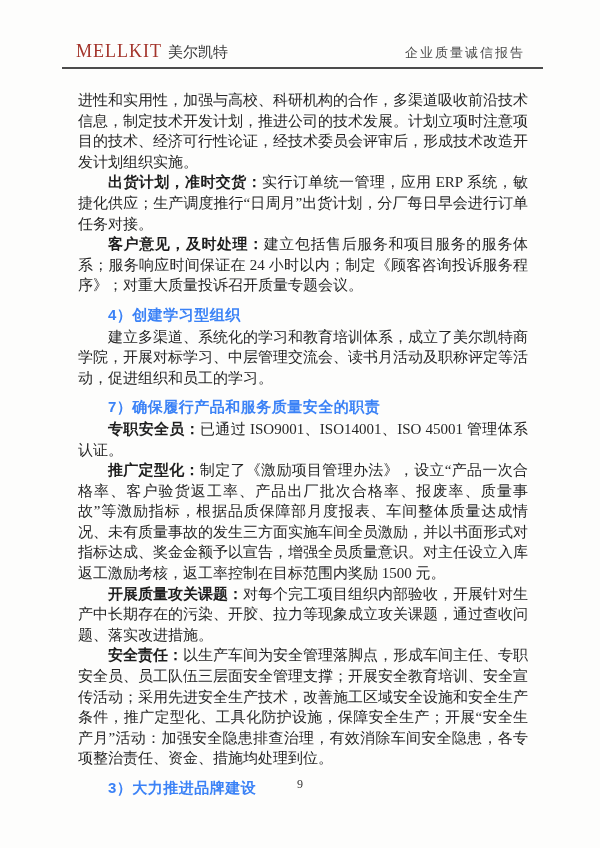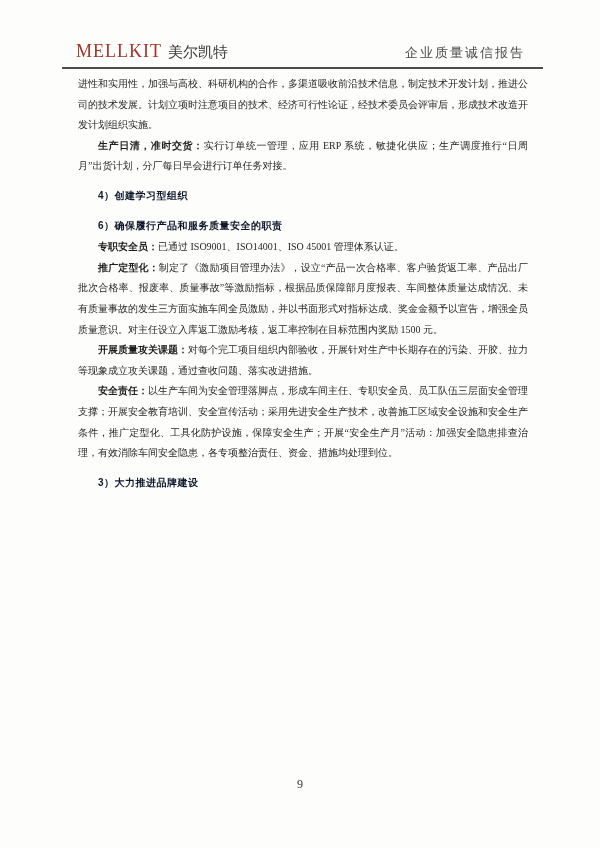--- a/index.html
+++ b/index.html
@@ -31,29 +31,29 @@
     font-family:"Liberation Serif","DejaVu Serif",serif;
   }
   .doc-title{
     font-size:13px;color:#4a4a4a;letter-spacing:2px;white-space:nowrap;margin-top:8px;
   }
   .header-rule{
     height:0;border-top:2px solid #4c4c4c;margin-top:1px;
   }
   
   .content{
-    position:absolute;top:74px;left:78px;width:450px;
-    font-size:10px;line-height:20.6px;
+    position:absolute;top:90px;left:78px;width:450px;
+    font-size:15px;line-height:20.6px;
     text-align:justify;text-justify:inter-ideograph;
   }
   .para{margin:0;text-indent:2em;}
   .para.continuation{text-indent:0;}
   .para.heading{
     font-family:"Liberation Sans","DejaVu Sans",sans-serif;
-    font-weight:bold;color:#0f172a;
+    font-weight:bold;color:#3b82f6;
     margin-top:9px;margin-bottom:1px;
     letter-spacing:.5px;
   }
   .lead{
     font-family:"Liberation Sans","DejaVu Sans",sans-serif;
     font-weight:bold;color:#1e1e1e;
   }
   
   .page-number{
     position:absolute;bottom:56px;left:0;right:0;
@@ -70,23 +70,25 @@
       <span class="brand">
         <span class="brand-en" style="color: rgb(163, 52, 43);">MELLKIT</span><span class="brand-cn">美尔凯特</span>
       </span>
       <span class="doc-title">企业质量诚信报告</span>
     </div>
     <div class="header-rule"></div>
   </div>
 
   <div class="content">
       <p class="para continuation">进性和实用性，加强与高校、科研机构的合作，多渠道吸收前沿技术信息，制定技术开发计划，推进公司的技术发展。计划立项时注意项目的技术、经济可行性论证，经技术委员会评审后，形成技术改造开发计划组织实施。</p>
-      <p class="para para"><span class="lead">生产日清，准时交货：</span>实行订单统一管理，应用 ERP 系统，敏捷化供应；生产调度推行“日周月”出货计划，分厂每日早会进行订单任务对接。</p>
+      <p class="para para"><span class="lead">出货计划，准时交货：</span>实行订单统一管理，应用 ERP 系统，敏捷化供应；生产调度推行“日周月”出货计划，分厂每日早会进行订单任务对接。</p>
+      <p class="para para"><span class="lead">客户意见，及时处理：</span>建立包括售后服务和项目服务的服务体系；服务响应时间保证在 24 小时以内；制定《顾客咨询投诉服务程序》；对重大质量投诉召开质量专题会议。</p>
       <p class="para heading">4）创建学习型组织</p>
-      <p class="para heading">6）确保履行产品和服务质量安全的职责</p>
+      <p class="para para">建立多渠道、系统化的学习和教育培训体系，成立了美尔凯特商学院，开展对标学习、中层管理交流会、读书月活动及职称评定等活动，促进组织和员工的学习。</p>
+      <p class="para heading">7）确保履行产品和服务质量安全的职责</p>
       <p class="para para"><span class="lead">专职安全员：</span>已通过 ISO9001、ISO14001、ISO 45001 管理体系认证。</p>
       <p class="para para"><span class="lead">推广定型化：</span>制定了《激励项目管理办法》，设立“产品一次合格率、客户验货返工率、产品出厂批次合格率、报废率、质量事故”等激励指标，根据品质保障部月度报表、车间整体质量达成情况、未有质量事故的发生三方面实施车间全员激励，并以书面形式对指标达成、奖金金额予以宣告，增强全员质量意识。对主任设立入库返工激励考核，返工率控制在目标范围内奖励 1500 元。</p>
       <p class="para para"><span class="lead">开展质量攻关课题：</span>对每个完工项目组织内部验收，开展针对生产中长期存在的污染、开胶、拉力等现象成立攻关课题，通过查收问题、落实改进措施。</p>
       <p class="para para"><span class="lead">安全责任：</span>以生产车间为安全管理落脚点，形成车间主任、专职安全员、员工队伍三层面安全管理支撑；开展安全教育培训、安全宣传活动；采用先进安全生产技术，改善施工区域安全设施和安全生产条件，推广定型化、工具化防护设施，保障安全生产；开展“安全生产月”活动：加强安全隐患排查治理，有效消除车间安全隐患，各专项整治责任、资金、措施均处理到位。</p>
       <p class="para heading">3）大力推进品牌建设</p>
     </div>
 
   <div class="page-number">9</div>
 
 </div>

